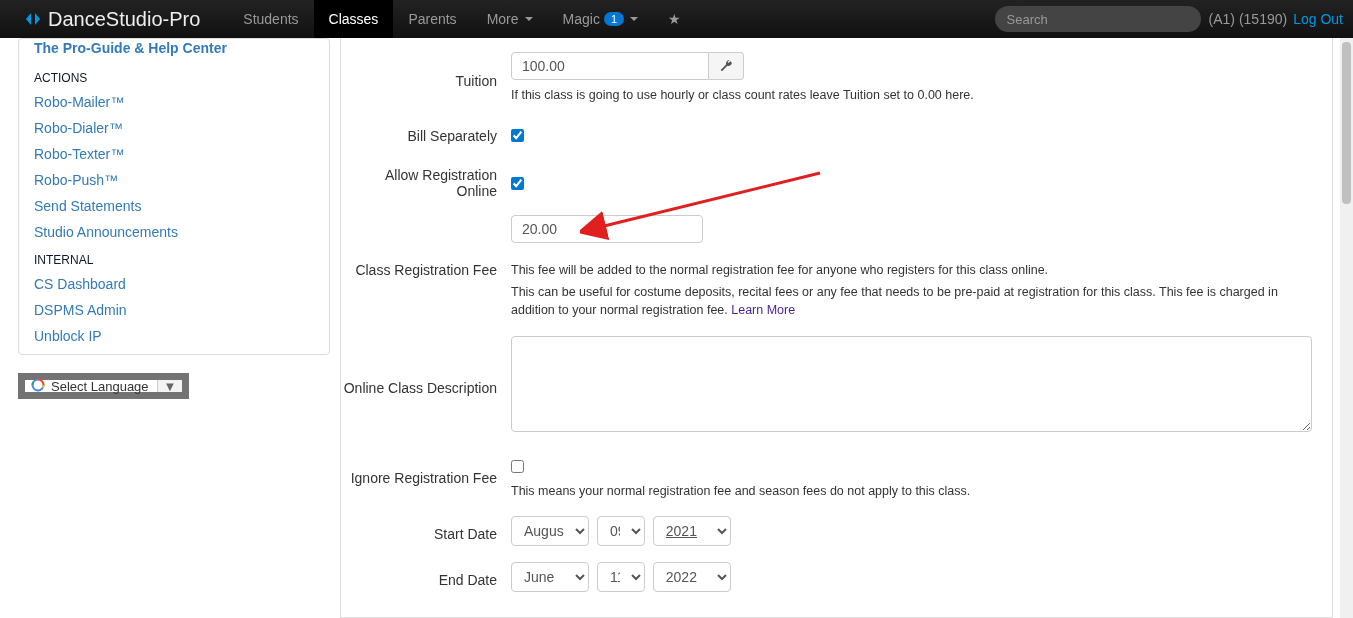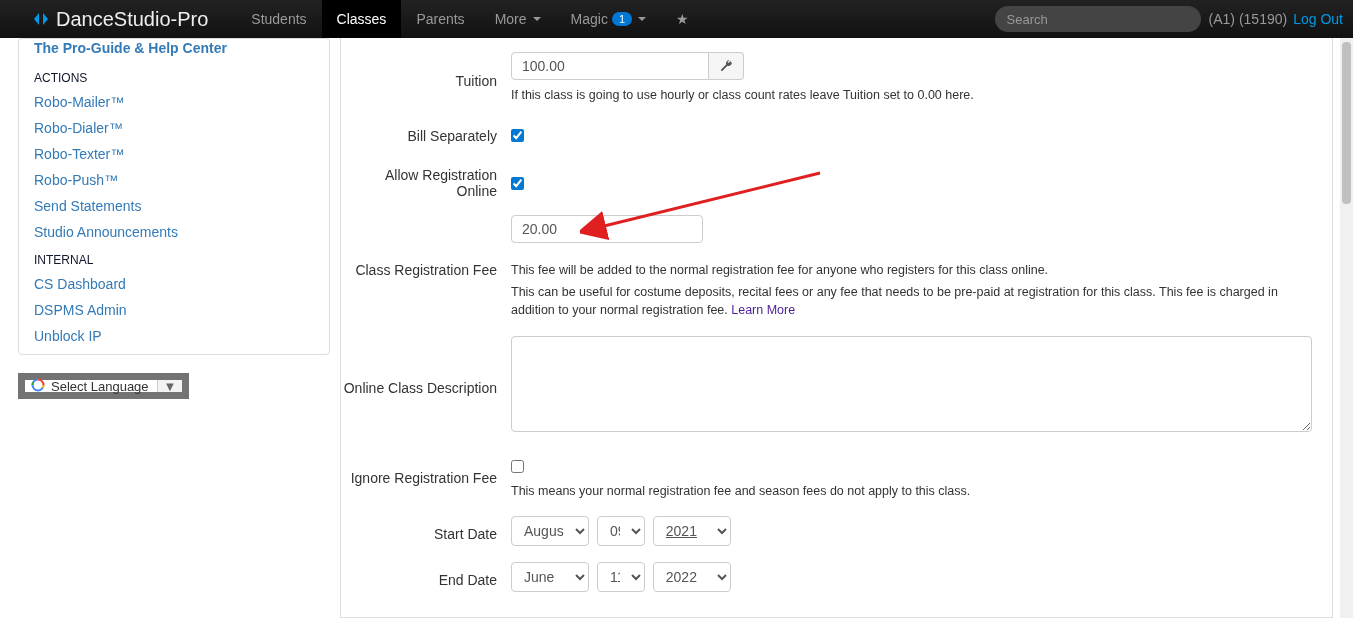--- a/index.html
+++ b/index.html
@@ -15,21 +15,21 @@
     }
     a { color: #0078d4; text-decoration: none; cursor: pointer; }
 
     
     .navbar {
       height: 38px;
       background: #1a1a1a;
       background: linear-gradient(#222, #111);
       display: flex;
       align-items: center;
-      padding: 0 10px 0 32px;
+      padding: 0 10px 0 24px;
       color: #999;
       font-size: 14px;
       width: 100%;
     }
     .navbar .brand {
       color: #eee;
       font-size: 20px;
       font-weight: 400;
       margin-right: 28px;
       display: flex;

